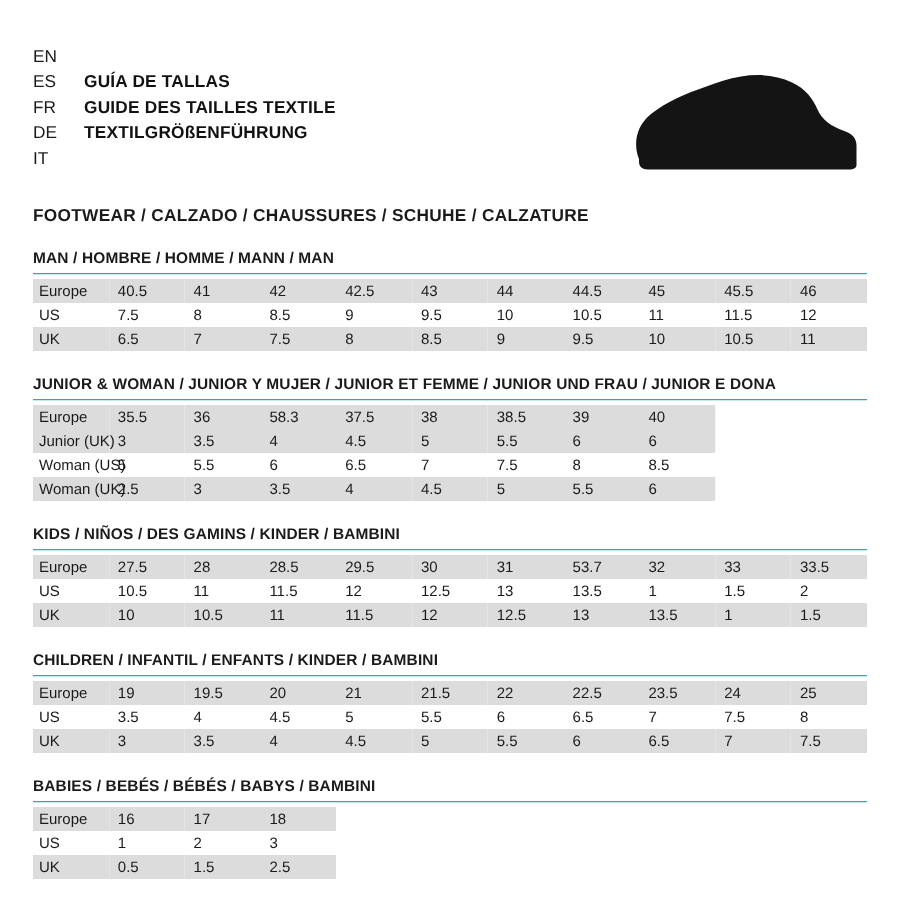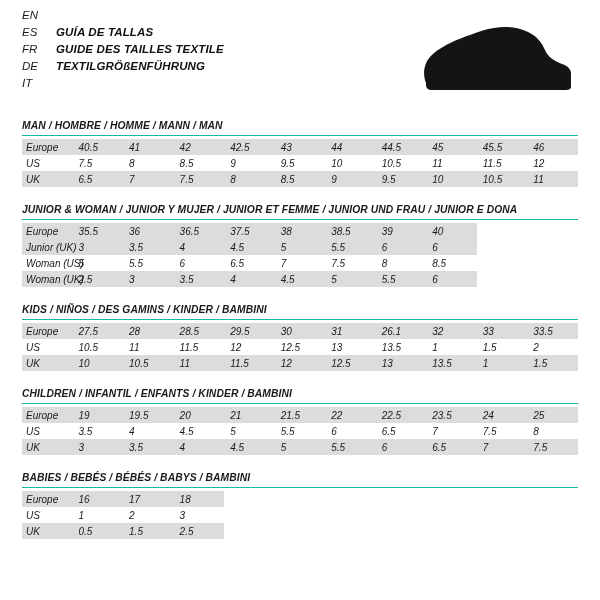--- a/index.html
+++ b/index.html
@@ -13,22 +13,21 @@
     font-family: "Liberation Sans", sans-serif;
     color: #1a1a1a;
     position: relative;
     overflow: hidden;
   }
   .page {
     position: relative;
     width: 600px;
     height: 600px;
     box-sizing: border-box;
-    padding: 7px 22px;
-    font-style: italic;
+    padding: 30px 22px;
   }
 
   
   .header {
     position: relative;
     height: 96px;
   }
   .lang-list {
     display: block;
   }
@@ -141,20 +140,21 @@
         <path d="M44 62 C40 52, 42 40, 52 32 C62 24, 76 18, 88 14
                  C96 11, 104 8, 112 7 C124 5, 136 6, 146 11
                  C155 15, 160 22, 163 29 C166 36, 172 40, 180 43
                  C186 45, 189 48, 189 53 L189 62 Z" fill="#141414"></path>
         <path d="M44 62 L189 62 L189 66 C189 68, 187 69, 184 69
                  L50 69 C46 69, 44 67, 44 64 Z" fill="#141414"></path>
       </svg>
     </div>
   </div>
 
+  <div class="section-title">FOOTWEAR / CALZADO / CHAUSSURES / SCHUHE / CALZATURE</div>
 
   <div id="groups">
       <div class="group">
         <div class="group-head">MAN / HOMBRE / HOMME / MANN / MAN</div>
         <table>
           <tbody>
             <tr class="spacer-row">
               <td colspan="11"></td>
             </tr>
             <tr class="shaded">
@@ -203,21 +203,21 @@
         <div class="group-head">JUNIOR &amp; WOMAN / JUNIOR Y MUJER / JUNIOR ET FEMME / JUNIOR UND FRAU / JUNIOR E DONA</div>
         <table>
           <tbody>
             <tr class="spacer-row">
               <td colspan="11"></td>
             </tr>
             <tr class="shaded">
               <td class="rowlabel">Europe</td>
               <td>35.5</td>
               <td>36</td>
-              <td>36.5</td>
+              <td>58.3</td>
               <td>37.5</td>
               <td>38</td>
               <td>38.5</td>
               <td>39</td>
               <td>40</td>
               <td class="empty"></td>
               <td class="empty"></td>
             </tr>
             <tr class="shaded">
               <td class="rowlabel">Junior (UK)</td>
@@ -269,21 +269,21 @@
               <td colspan="11"></td>
             </tr>
             <tr class="shaded">
               <td class="rowlabel">Europe</td>
               <td>27.5</td>
               <td>28</td>
               <td>28.5</td>
               <td>29.5</td>
               <td>30</td>
               <td>31</td>
-              <td>26.1</td>
+              <td>53.7</td>
               <td>32</td>
               <td>33</td>
               <td>33.5</td>
             </tr>
             <tr class="plain">
               <td class="rowlabel">US</td>
               <td>10.5</td>
               <td>11</td>
               <td>11.5</td>
               <td>12</td>

